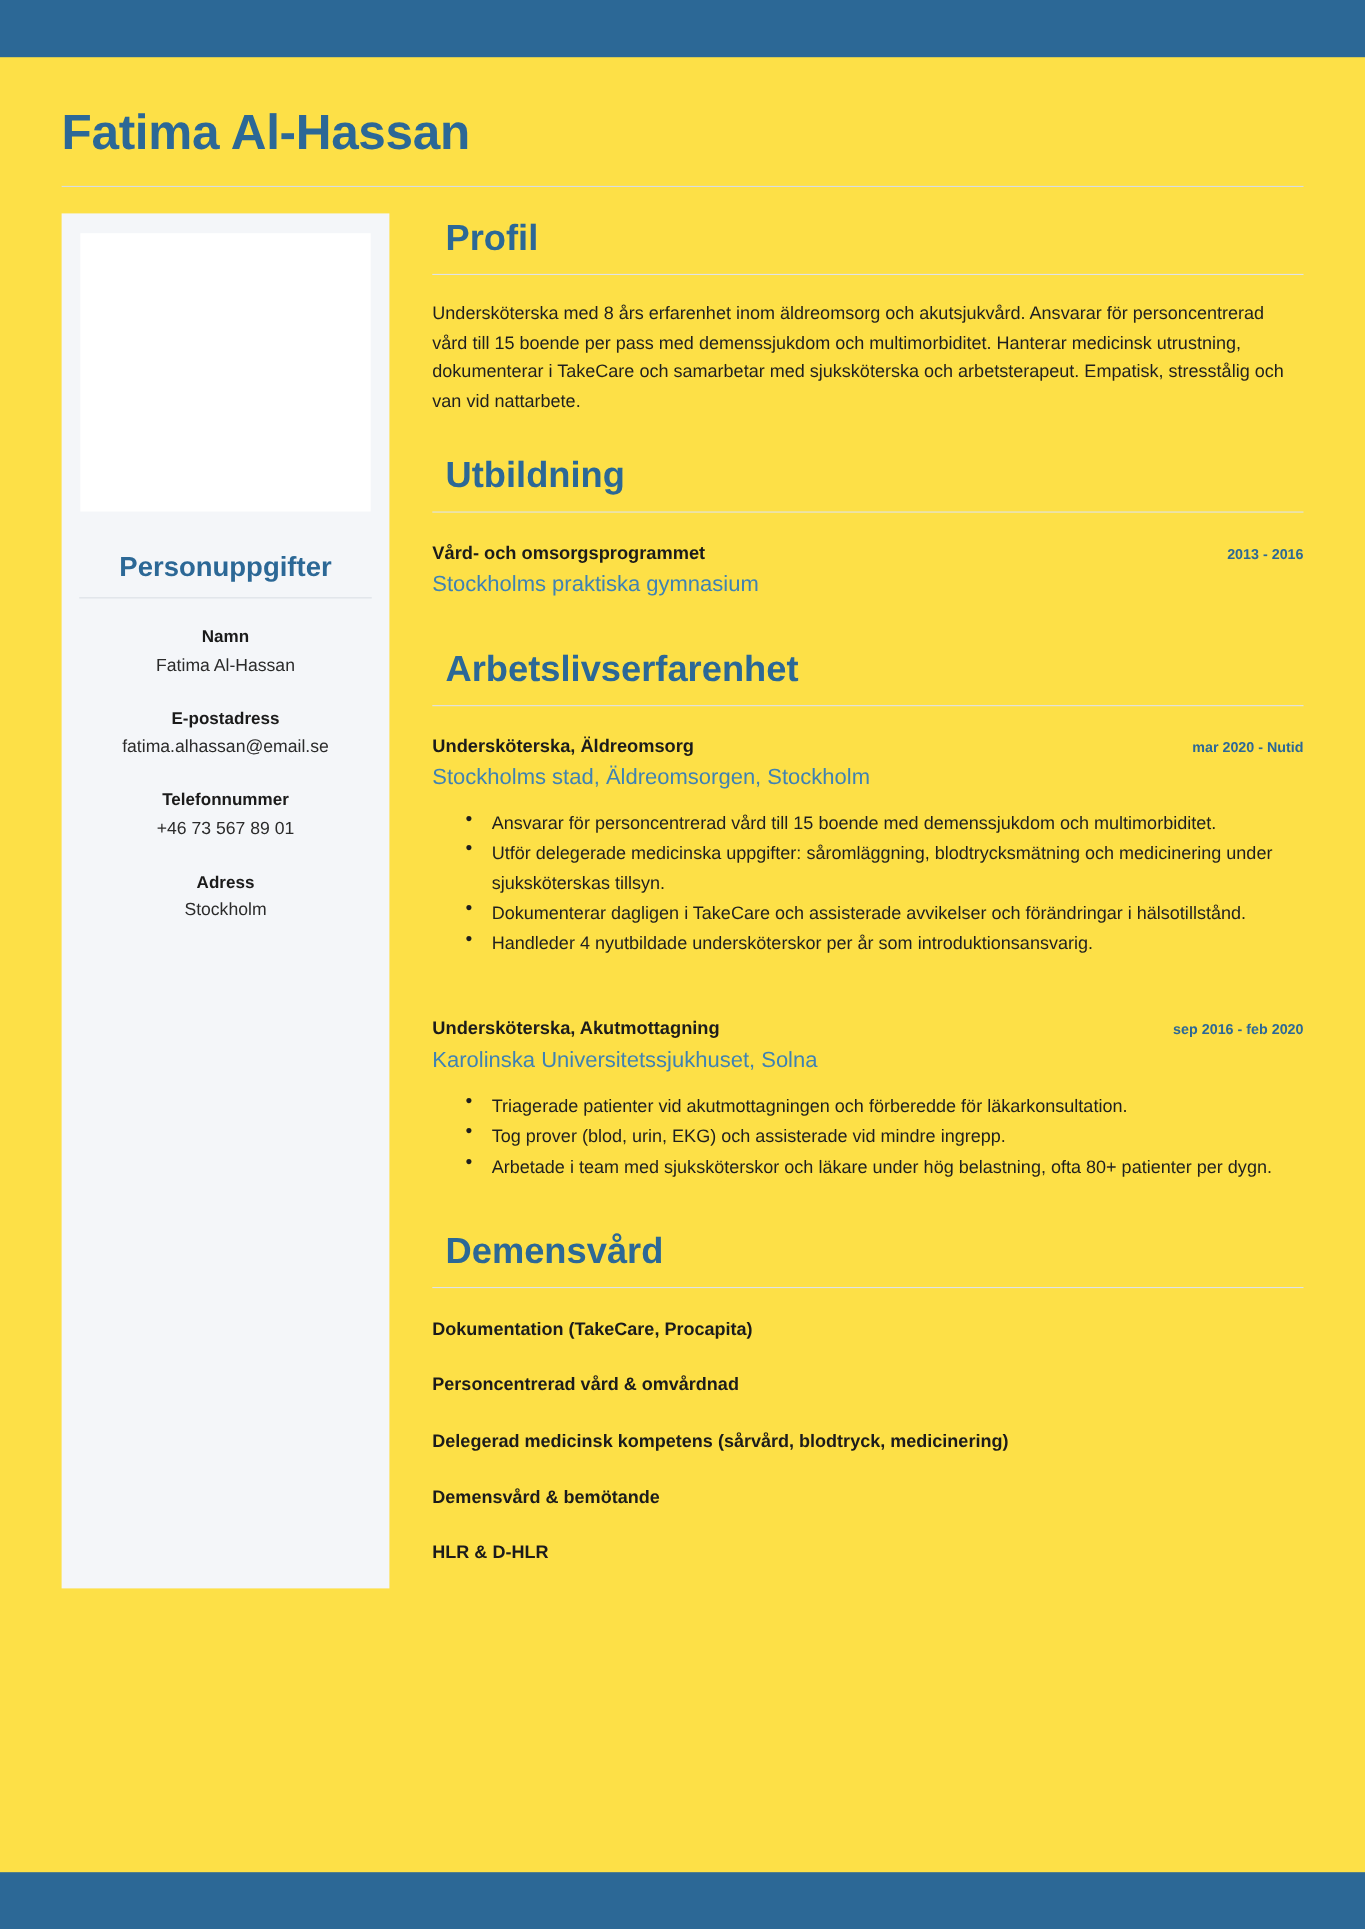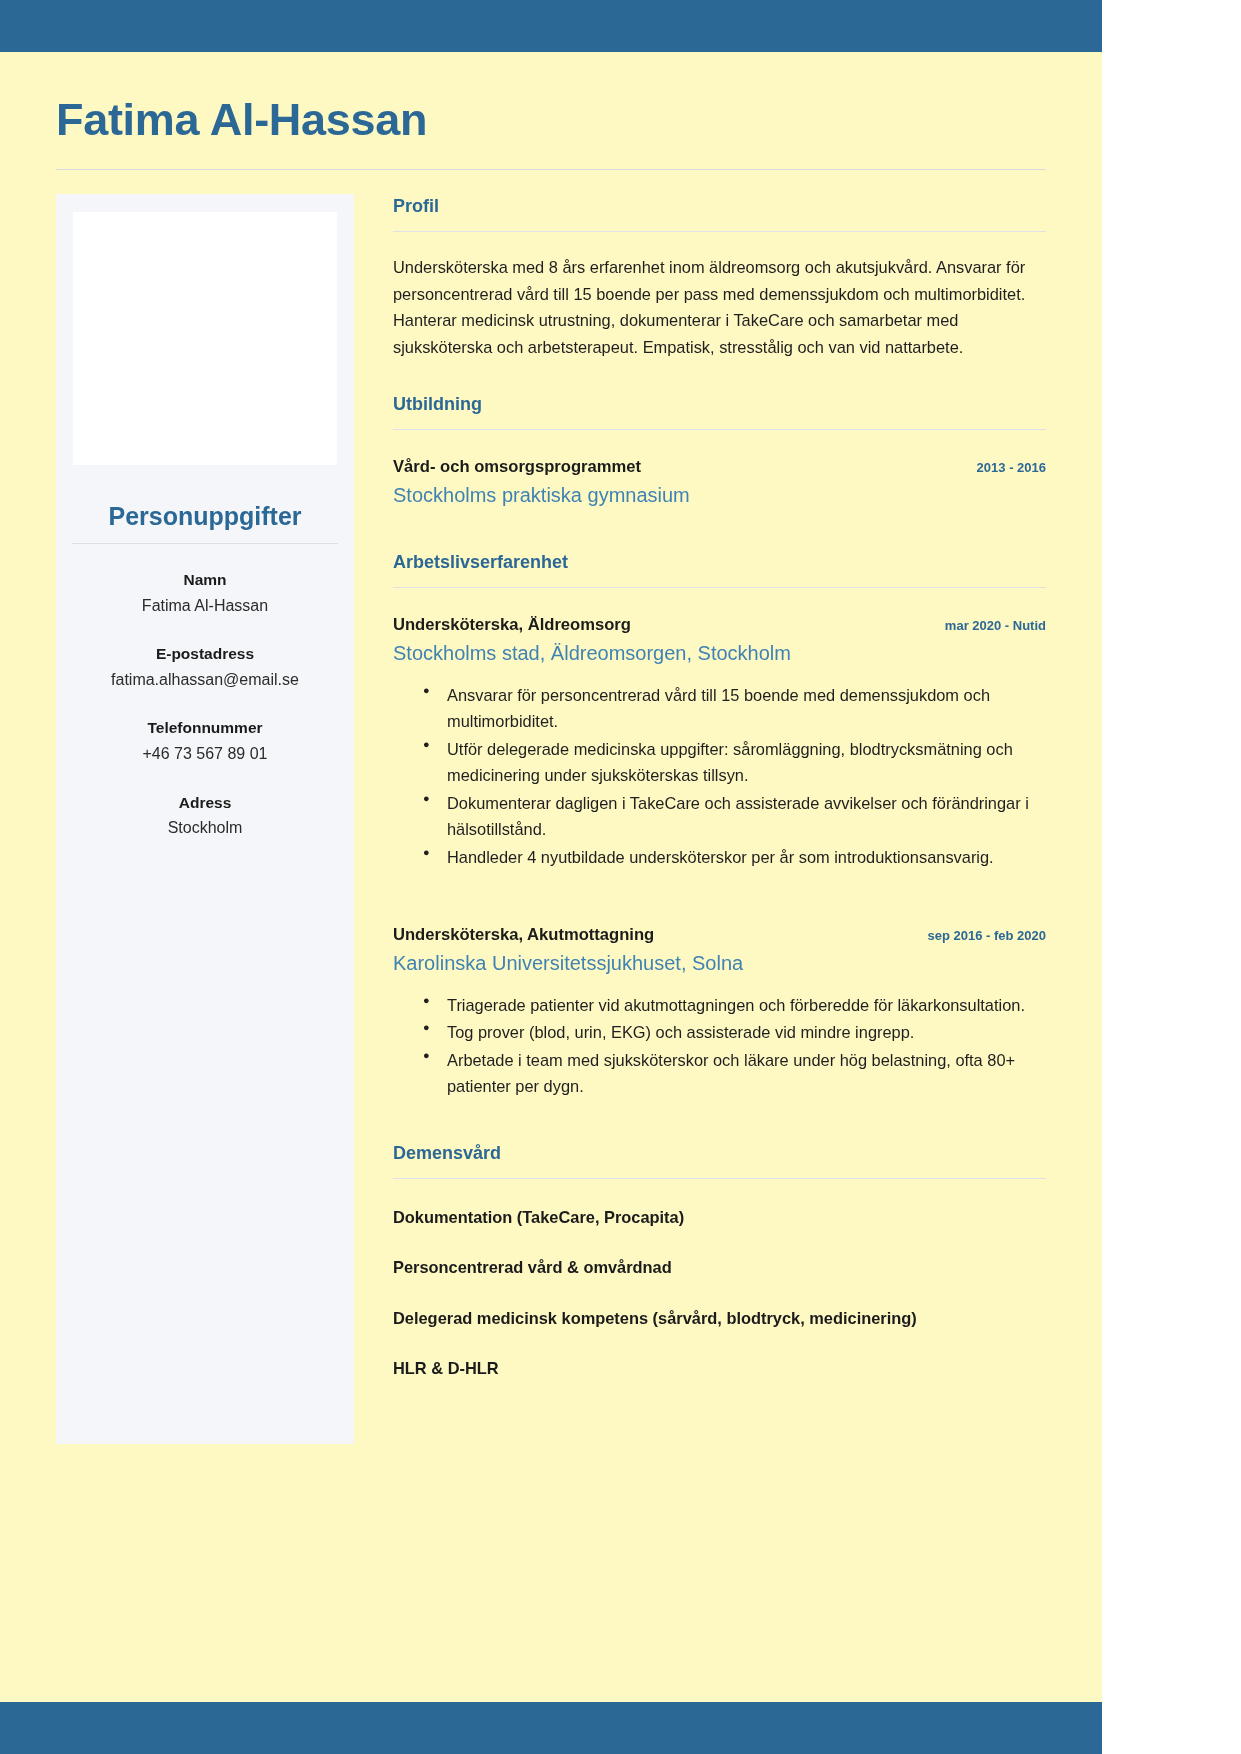--- a/index.html
+++ b/index.html
@@ -3,23 +3,23 @@
 <meta charset="utf-8">
 <style>
   * { box-sizing: border-box; margin: 0; padding: 0; }
   html, body {
     width: 1241px;
     background: #ffffff;
     font-family: "Liberation Sans", sans-serif;
   }
   .page {
     position: relative;
-    width: 1102px;
+    width: 1241px;
     min-height: 1754px;
-    background: #fef9c3;
+    background: #fde047;
   }
   .top-bar {
     height: 52px;
     background: #2c6896;
     width: 100%;
   }
   .bottom-bar {
     height: 52px;
     background: #2c6896;
     width: 100%;
@@ -91,24 +91,25 @@
     margin-top: 2px;
     word-break: break-word;
   }
   .main {
     flex: 1;
     padding-left: 39px;
     padding-top: 2px;
   }
   .section { margin-bottom: 4px; }
   .section-heading {
-    font-size: 18px;
+    font-size: 33px;
     font-weight: bold;
     color: #2c6896;
     line-height: 1.2;
+    margin-left: 12px;
   }
   .section-rule {
     margin-top: 13px;
     border-bottom: 1px solid #dfe3e8;
   }
   .profile-text {
     font-size: 16.4px;
     color: #1f1f1f;
     line-height: 1.62;
     margin-top: 22px;
@@ -273,20 +274,21 @@
           <div class="edu-spacer"></div>
         </section>
 
         <section class="section skills-wrap">
           <div class="section-heading">Demensvård</div>
           <div class="section-rule"></div>
 
           <div class="skill-item">Dokumentation (TakeCare, Procapita)</div>
           <div class="skill-item">Personcentrerad vård &amp; omvårdnad</div>
           <div class="skill-item">Delegerad medicinsk kompetens (sårvård, blodtryck, medicinering)</div>
+          <div class="skill-item">Demensvård &amp; bemötande</div>
           <div class="skill-item">HLR &amp; D-HLR</div>
         </section>
 
       </main>
     </div>
   </div>
 
   <div class="bottom-bar"></div>
 </div>
 

